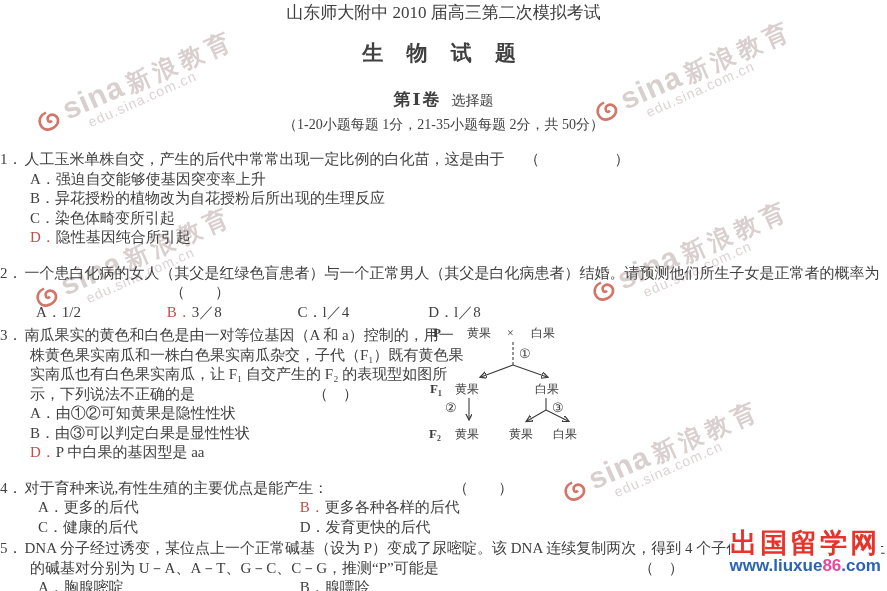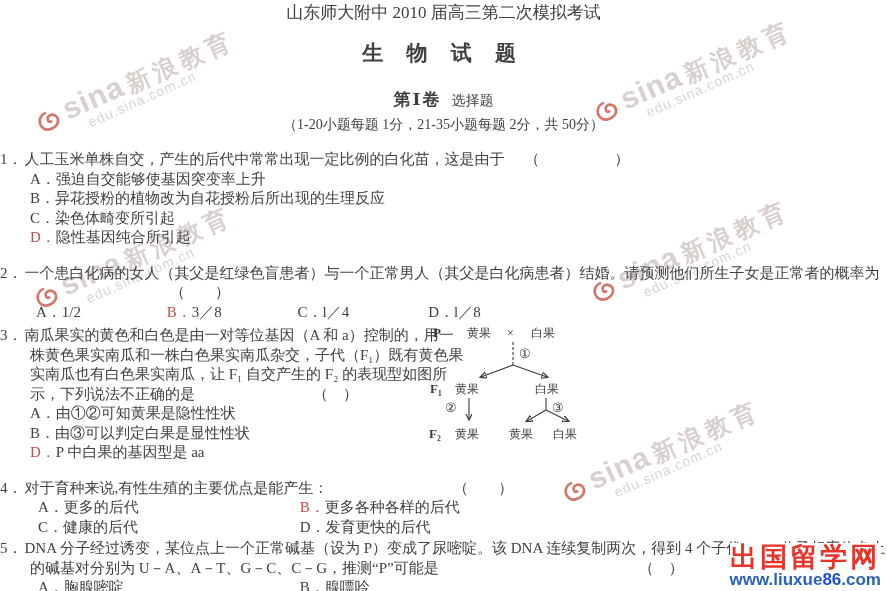--- a/index.html
+++ b/index.html
@@ -45,25 +45,25 @@
   .optrow .opt-cell{display:inline-block;width:127px;}
   .optgrid{margin-left:38px;}
   .optgrid .col1{display:inline-block;width:258px;}
   
   .diagram{position:absolute;left:425px;top:318px;z-index:1;}
   .diagram text{font-size:12px;fill:#3c3c3c;font-family:"Liberation Serif","DejaVu Serif",serif;}
   .diagram text.gen{font-weight:bold;font-size:13px;}
   .diagram text.circ{font-size:13px;}
   .diagram line,.diagram path{stroke:#3c3c3c;stroke-width:1.1;fill:none;}
   
-  .lx{position:absolute;right:6px;bottom:3px;z-index:2;text-align:center;background:#fff;
+  .lx{position:absolute;right:6px;bottom:17px;z-index:2;text-align:center;background:#fff;
       font-family:"Liberation Sans","DejaVu Sans",sans-serif;}
   .lx-name{color:#e8332a;font-size:27px;font-weight:bold;letter-spacing:3px;line-height:28px;}
   .lx-url{color:#2a63b8;font-size:17px;font-weight:bold;line-height:17px;}
-  .lx-red{color:#1d4ed8;}
+  .lx-red{color:#ec4899;}
 </style>
 </head>
 <body>
 
 <div class="wm" style="left:30px;top:64px;">
   <div class="wm-row">
     <span class="wm-icon">
         <svg width="26" height="24" viewBox="0 0 24 22">
           <path d="M12 3 C5 3 2 8 3 13 C4 18 10 20 15 18 C20 16 21 11 18 8 C16 6 12 6 11 9 C10 12 12 13 14 12" stroke="#d4756a" stroke-width="2.4" fill="none"></path>
         </svg>

